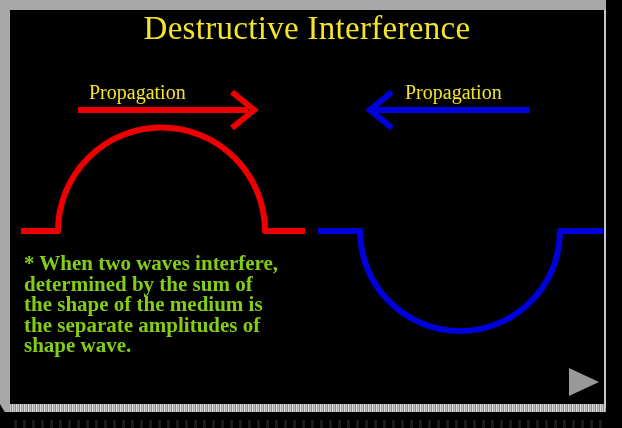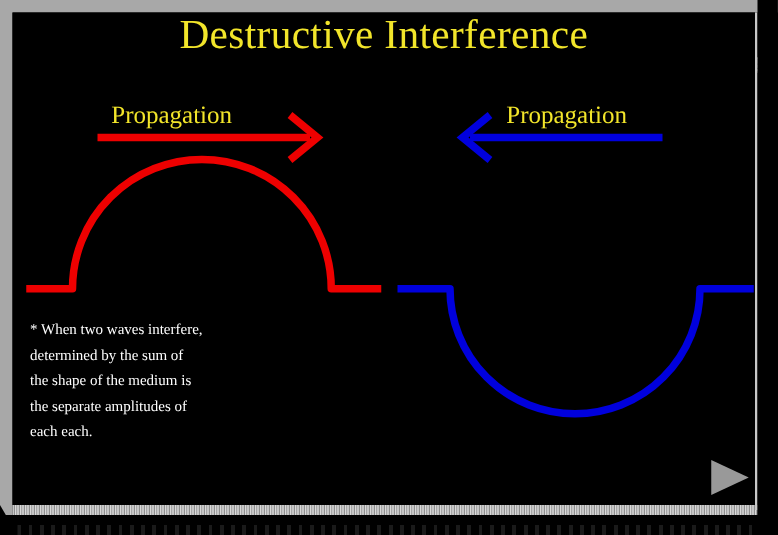--- a/index.html
+++ b/index.html
@@ -125,24 +125,25 @@
     font-family: Liberation Serif, serif;
     white-space: nowrap;
   }
   .prop-label.left  { left: 79px;  top: 71px; }
   .prop-label.right { left: 395px; top: 71px; }
 
   .body-text {
     position: absolute;
     left: 14px; top: 243px;
     width: 300px;
-    color: #ffffff;
-    font-size: 12px;
+    color: #84cc16;
+    font-size: 21px;
     line-height: 20.5px;
     font-family: "Liberation Serif", serif;
+    font-weight: bold;
   }
   .body-text div { white-space: nowrap; }
 
   .play-triangle {
     position: absolute;
     left: 555px; top: 355px;
     width: 36px; height: 34px;
   }
 
   svg.overlay {
@@ -186,21 +187,21 @@
       <path d="M 11 221 L 48 221 A 103 103 0 0 1 255 221 L 295 221" fill="none" stroke="#ee0000" stroke-width="6" stroke-linecap="butt" stroke-linejoin="round"></path>
 
       <path d="M 308 221 L 350 221 A 100 100 0 0 0 550 221 L 593 221" fill="none" stroke="#0000dd" stroke-width="6" stroke-linecap="butt" stroke-linejoin="round"></path>
     </svg>
 
     <div class="body-text">
       <div>* When two waves interfere,</div>
       <div>determined by the sum of</div>
       <div>the shape of the medium is</div>
       <div>the separate amplitudes of</div>
-      <div>each each.</div>
+      <div>shape wave.</div>
     </div>
 
     <div class="play-triangle">
       <svg width="36" height="34" viewBox="0 0 36 34">
         <polygon points="4,3 4,31 34,17" fill="#999999"></polygon>
       </svg>
     </div>
 
   </div>
 

